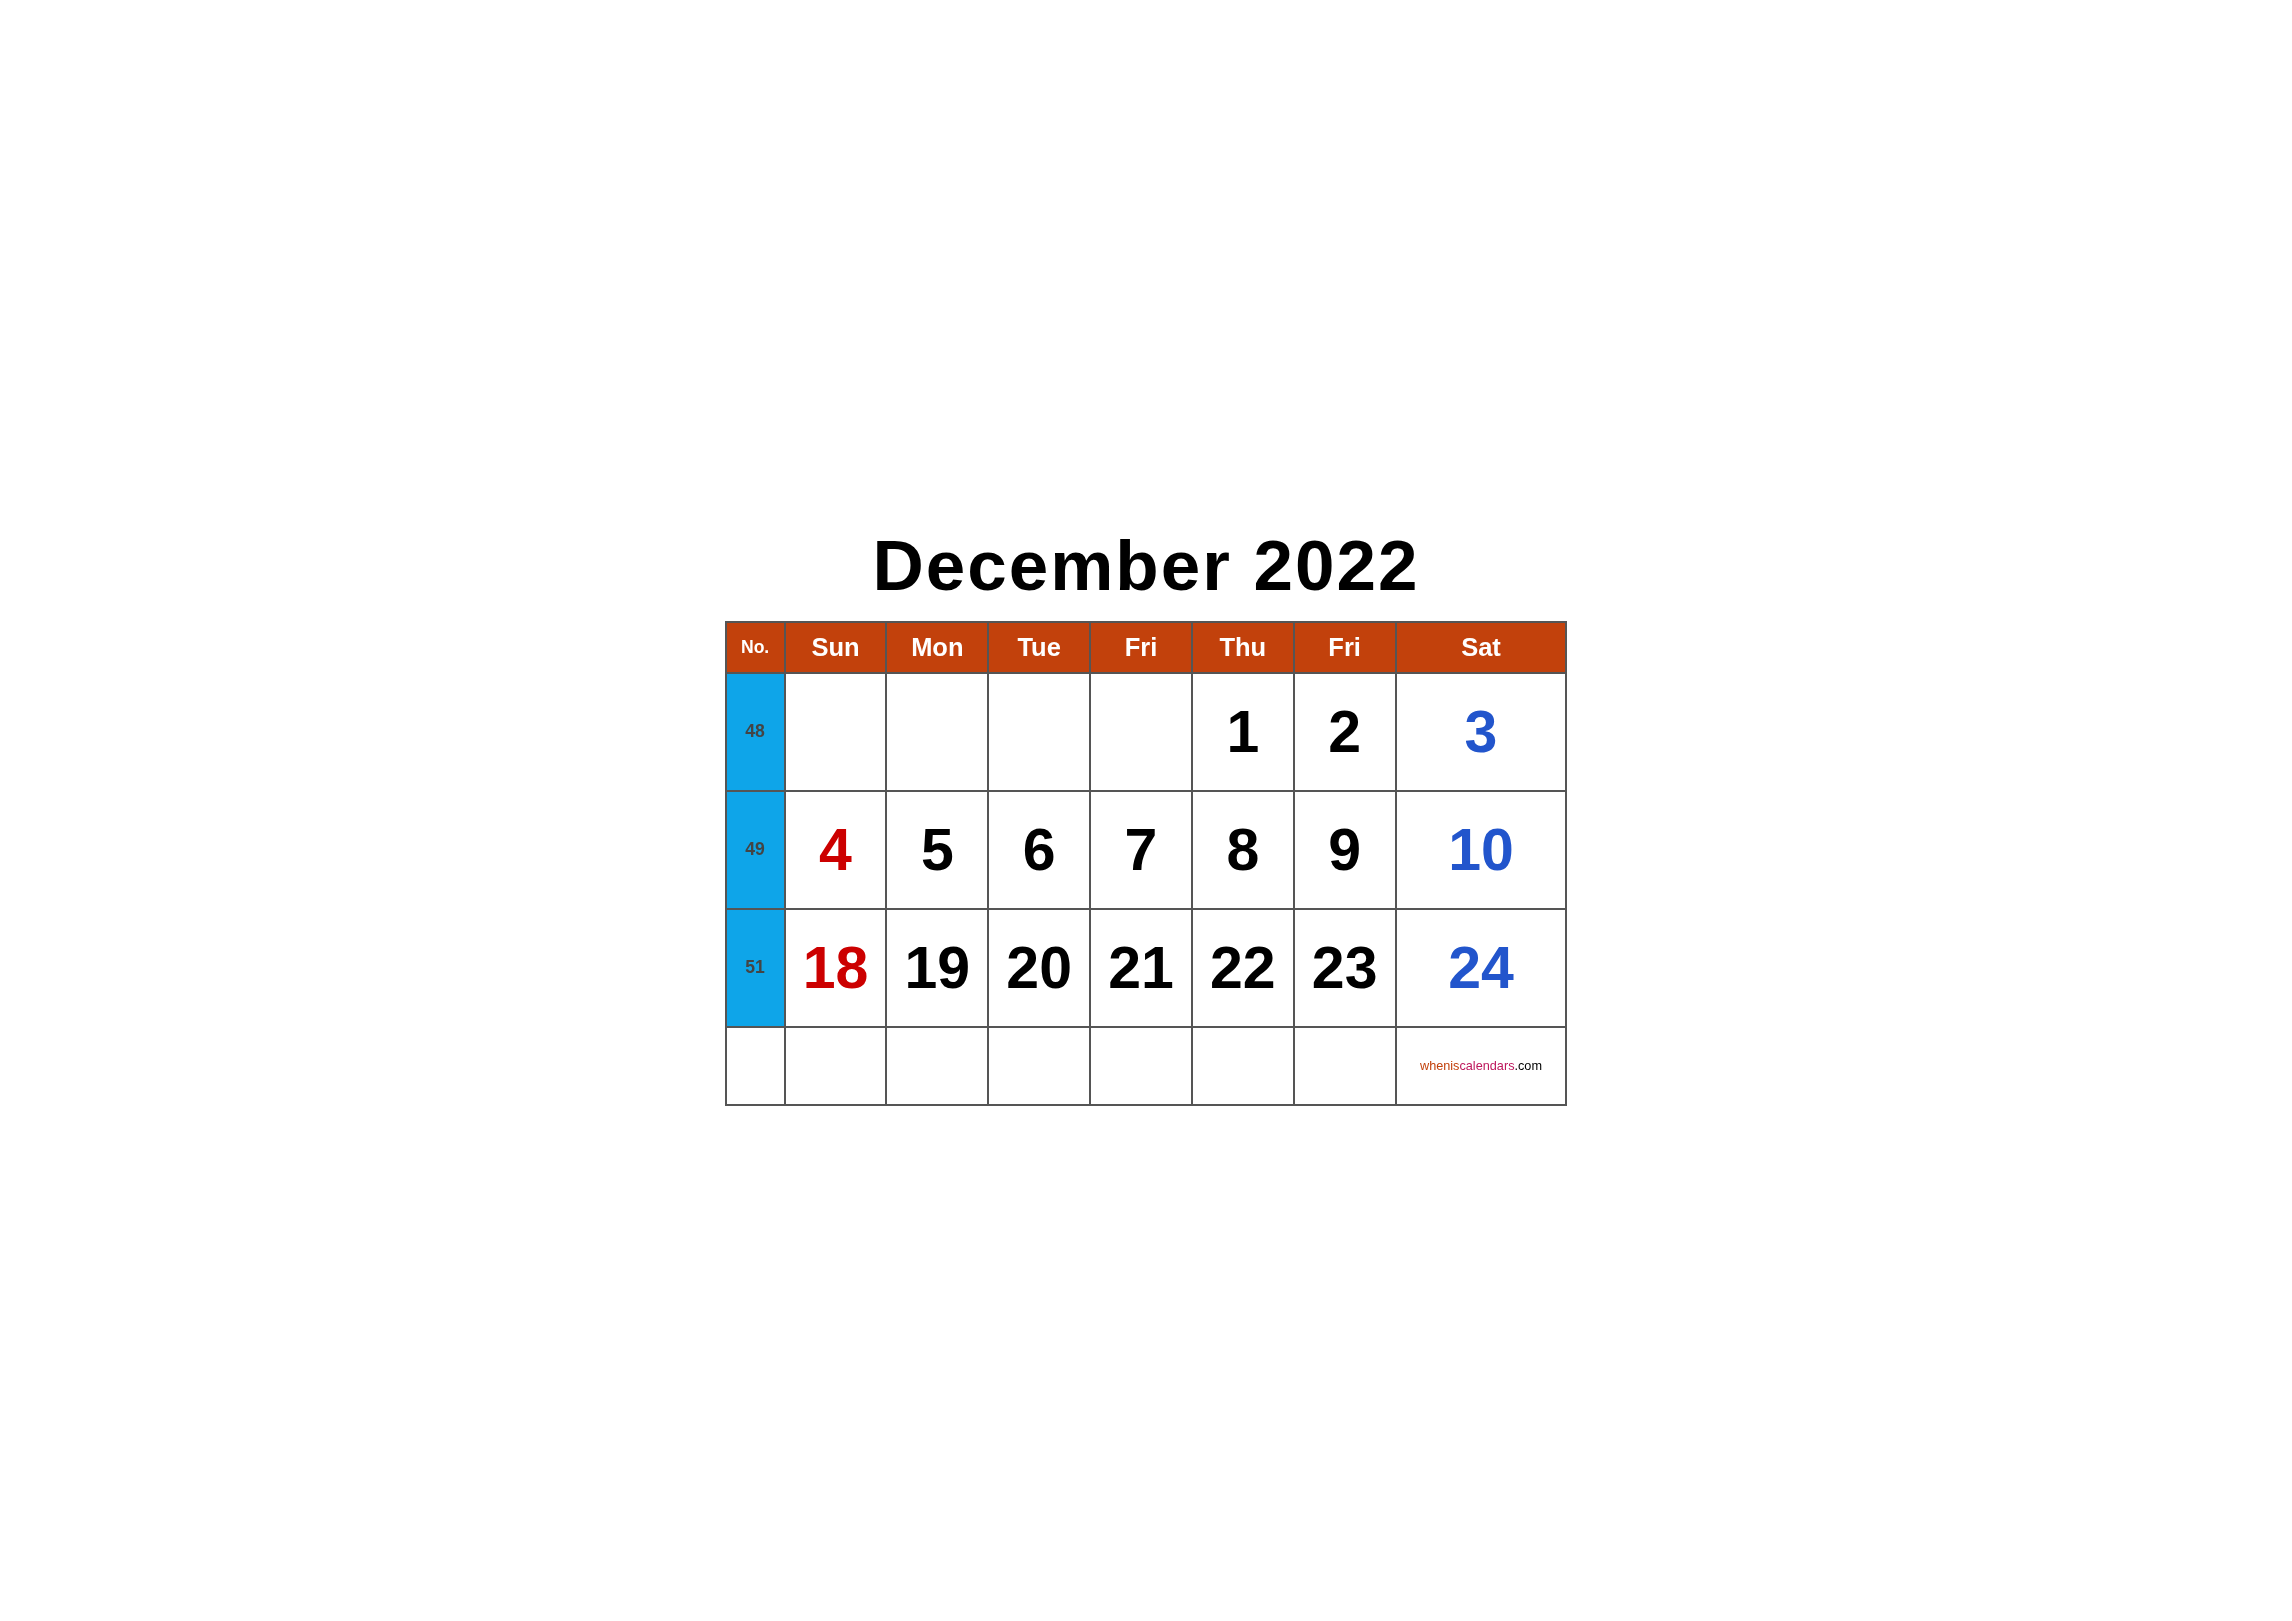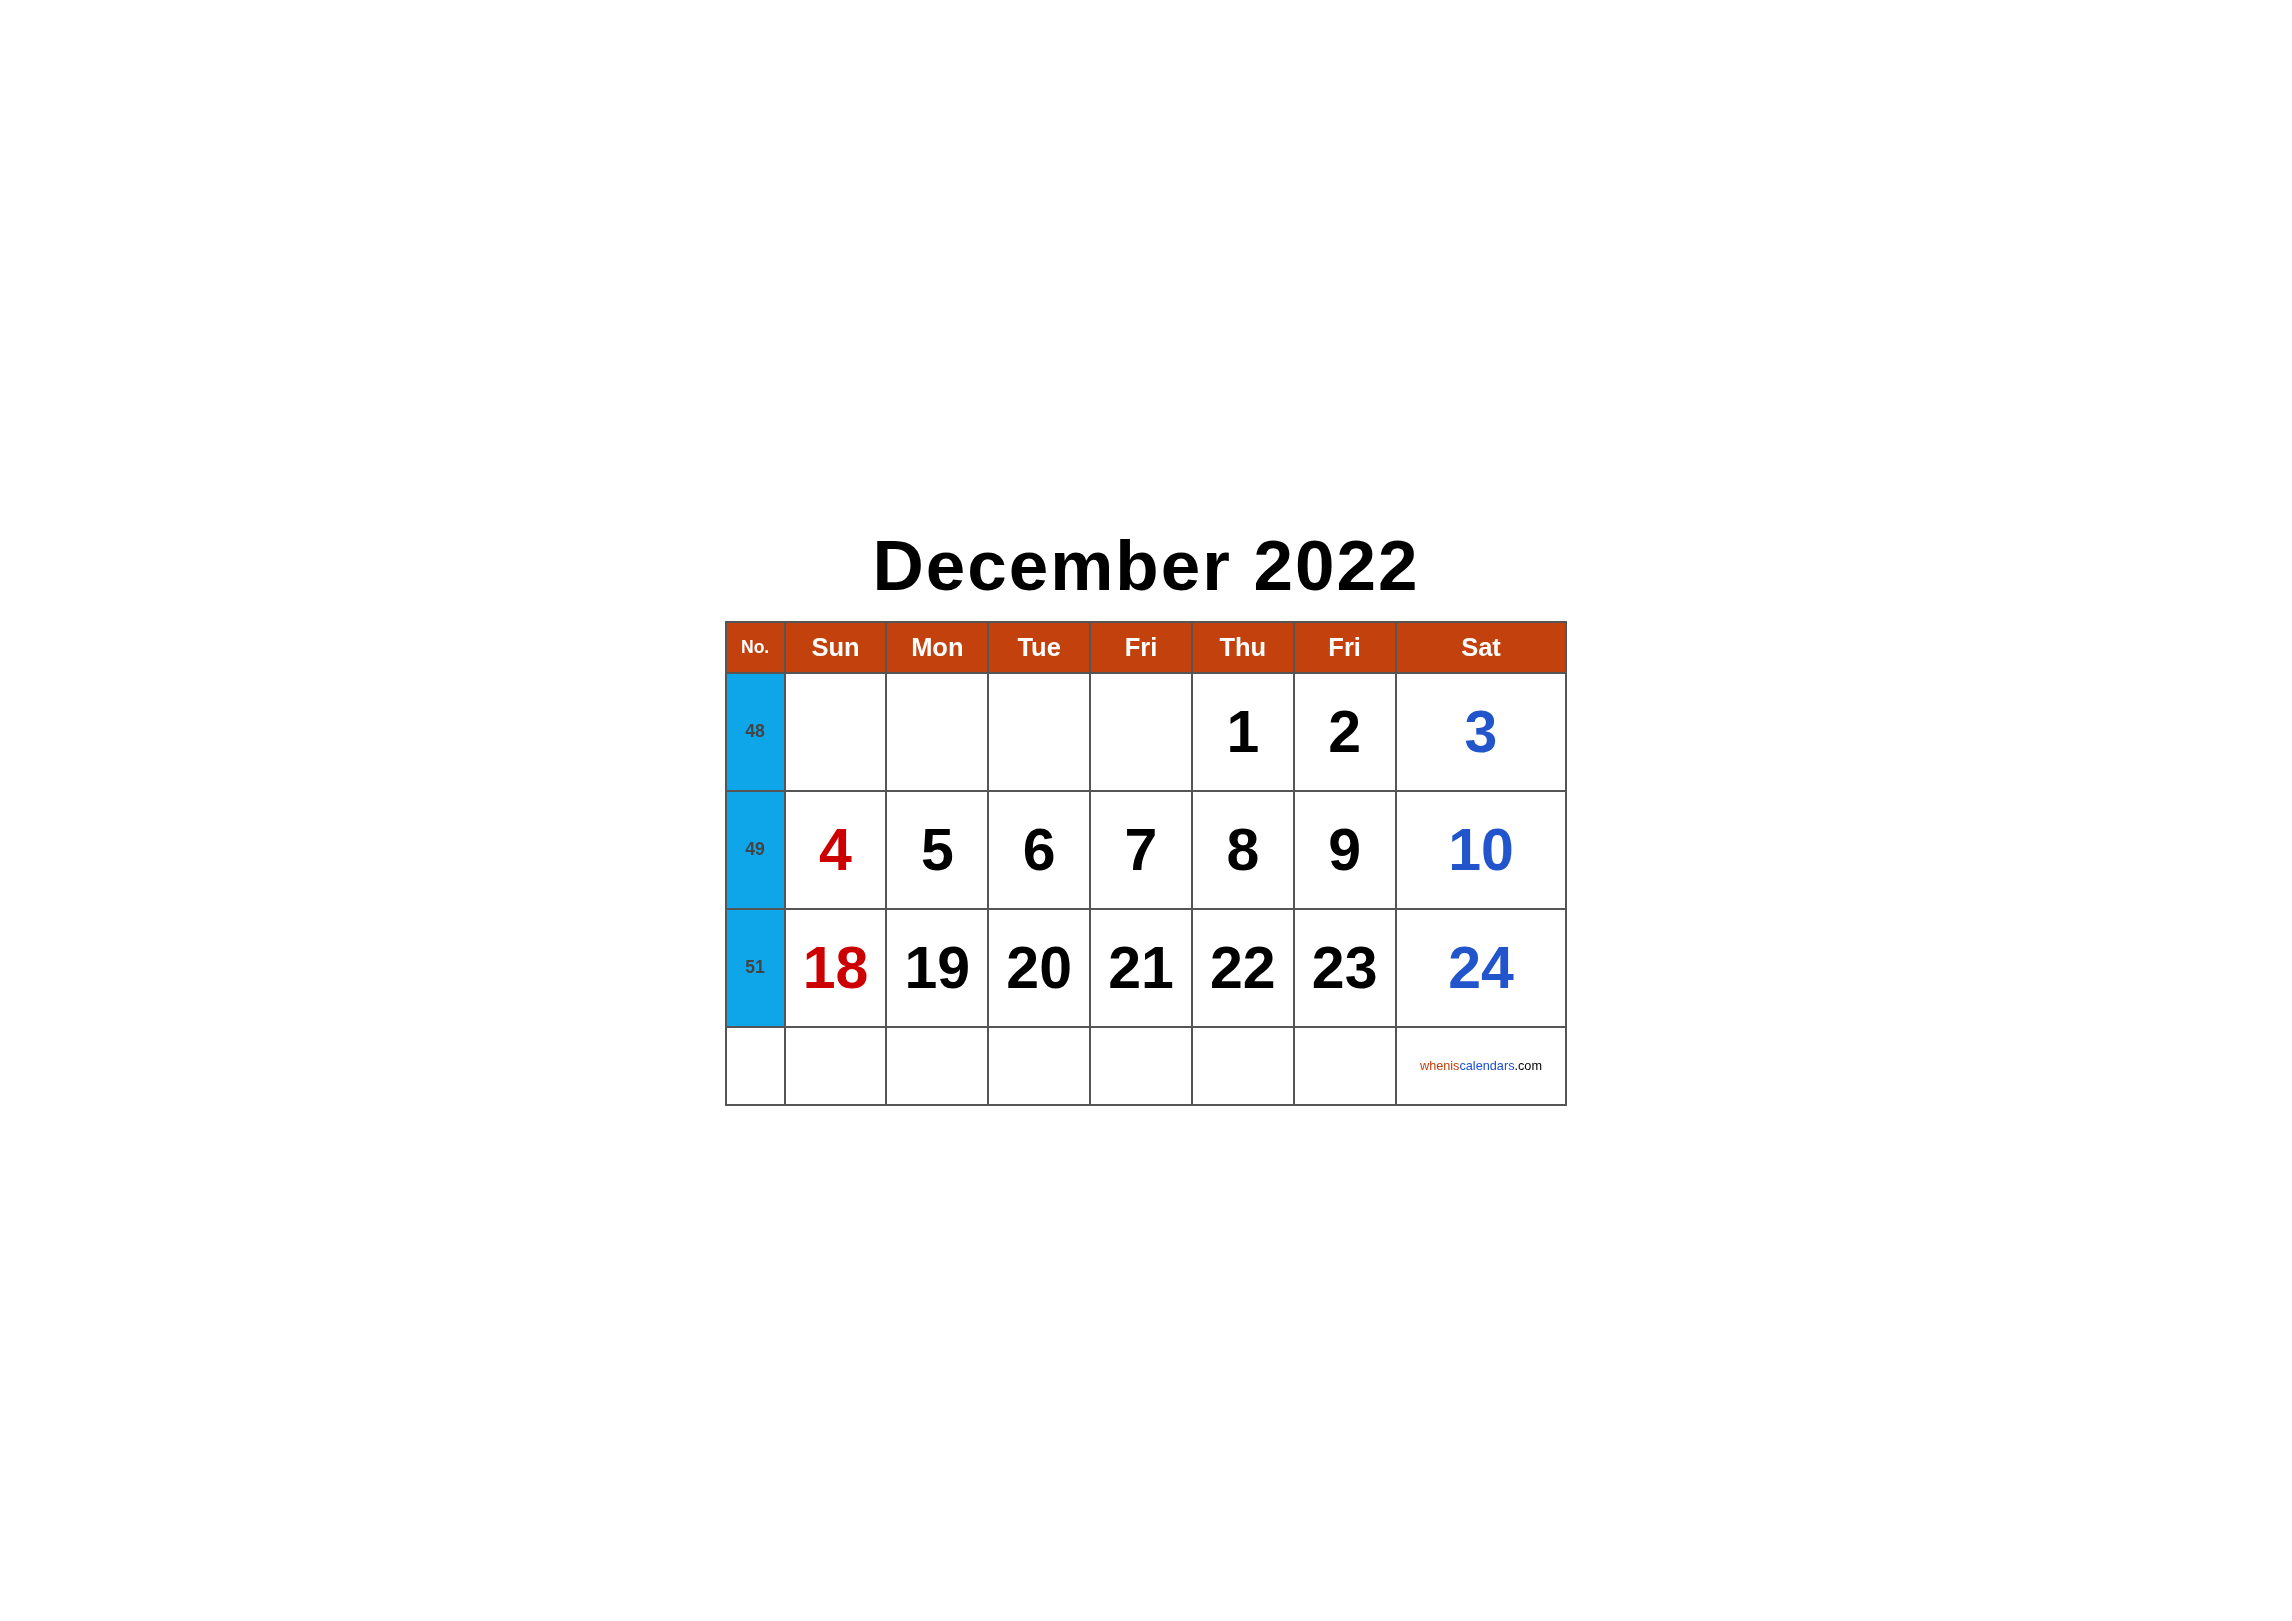--- a/index.html
+++ b/index.html
@@ -157,18 +157,18 @@
           <td class="day-cell saturday">24</td>
         </tr>
         <tr class="week-row last-row">
           <td style="height: 78px;"></td>
           <td style="height: 78px;"></td>
           <td style="height: 78px;"></td>
           <td style="height: 78px;"></td>
           <td style="height: 78px;"></td>
           <td style="height: 78px;"></td>
           <td style="height: 78px;"></td>
-          <td class="watermark-cell"><span style="font-size:12.7px;"><span style="color:#c2410c">whenis</span><span style="color:#1d4ed8">calendars</span><span style="color:#000">.com</span></span></td>
+          <td class="watermark-cell"><span style="font-size:12.7px;"><span style="color:#c2410c">whenis</span><span style="color:#be185d">calendars</span><span style="color:#000">.com</span></span></td>
         </tr>
       </tbody>
   </table>
 </div>
 
 
 </body></html>

